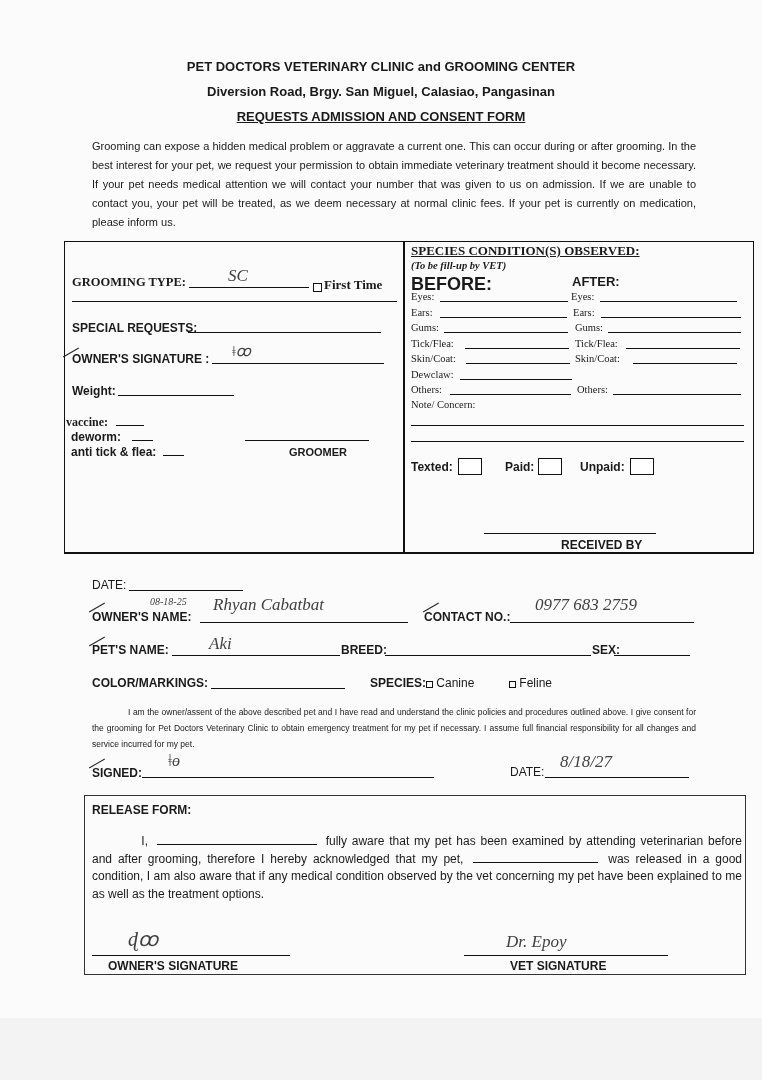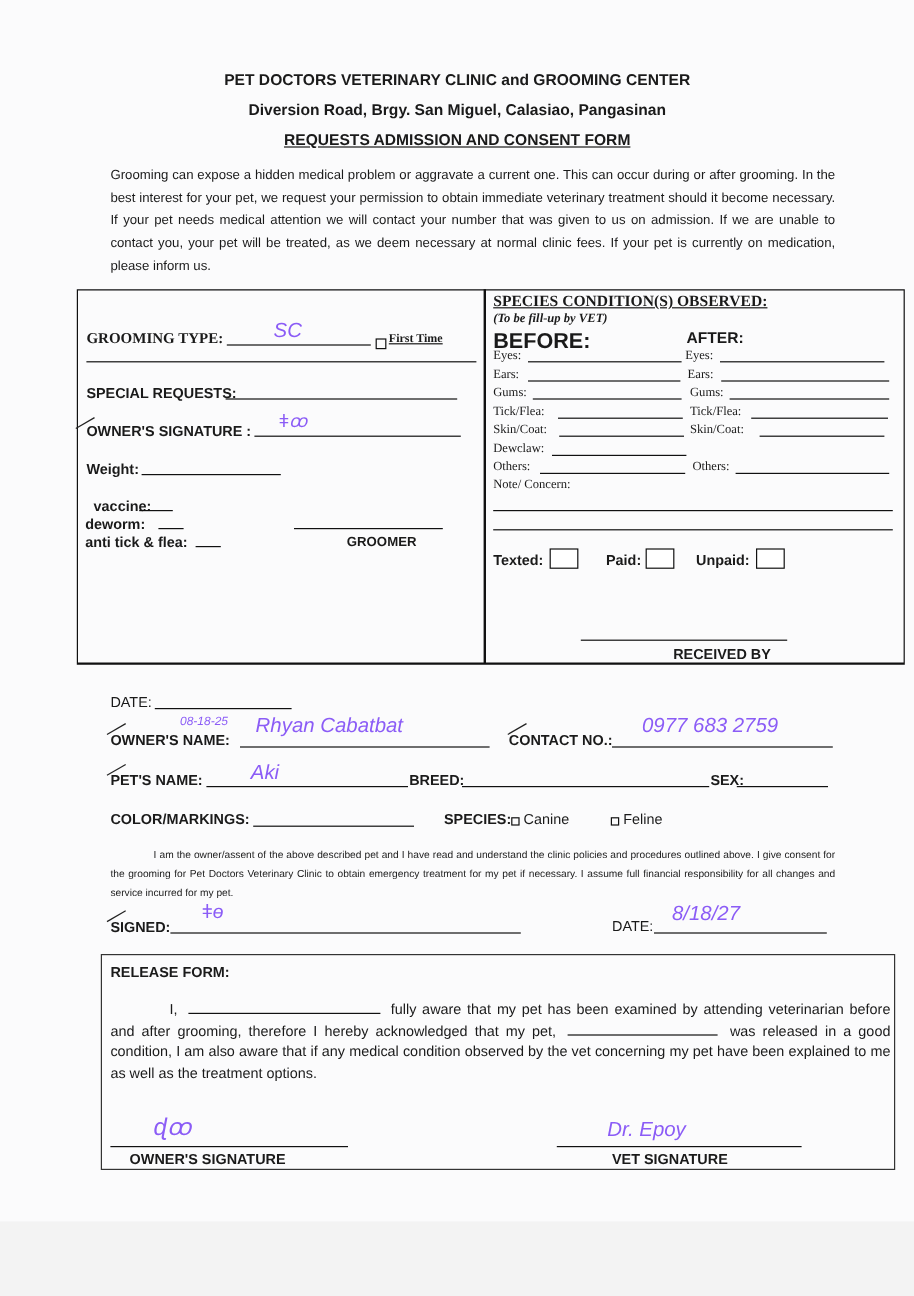--- a/index.html
+++ b/index.html
@@ -9,21 +9,21 @@
   .page-bottom { position: absolute; left: 0; top: 1018px; width: 762px; height: 62px; background: #f3f3f3; }
   .abs { position: absolute; }
   .hdr { left: 0; width: 762px; text-align: center; font-weight: bold; font-size: 13px; }
   .hdr.u span { text-decoration: underline; }
   .intro { left: 92px; top: 137px; width: 604px; font-size: 11px; line-height: 19px; text-align: justify; }
   .main-box { left: 64px; top: 241px; width: 690px; height: 313px; border: 1.5px solid #111; border-bottom-width: 2.5px; }
   .divider-v { left: 403px; top: 241px; width: 1.5px; height: 312px; background: #111; }
   .serif { font-family: "Liberation Serif", serif; }
   .lbl { font-size: 12px; font-weight: bold; white-space: nowrap; }
   .line { border-bottom: 1px solid #111; height: 1px; }
-  .hand { font-family: Liberation Sans, sans-serif; font-style: italic; color: #8b5cf6; font-size: 17px; white-space: nowrap; }
+  .hand { font-family: Liberation Serif, serif; font-style: italic; color: #404040; font-size: 17px; white-space: nowrap; }
   .cb { display: inline-block; width: 9px; height: 9px; border: 1px solid #111; vertical-align: -1px; }
   .box-sq { display: inline-block; width: 24px; height: 17px; border: 1px solid #111; vertical-align: middle; background: #fff; }
   .med-row { font-family: "Liberation Serif", serif; font-size: 10.5px; white-space: nowrap; }
   .small { font-size: 8.5px; line-height: 16px; }
   .rel-box { left: 84px; top: 795px; width: 662px; height: 180px; border: 1.5px solid #333; }
   .rel-text { left: 92px; top: 833px; width: 650px; font-size: 12px; line-height: 17.5px; text-align: justify; }
   .tick { position: absolute; width: 18px; height: 1.2px; background: #222; transform: rotate(-30deg); }
 </style>
 </head>
 <body>
@@ -37,35 +37,35 @@
 
 <div class="abs intro">Grooming can expose a hidden medical problem or aggravate a current one. This can occur during or after grooming. In the best interest for your pet, we request your permission to obtain immediate veterinary treatment should it become necessary. If your pet needs medical attention we will contact your number that was given to us on admission. If we are unable to contact you, your pet will be treated, as we deem necessary at normal clinic fees. If your pet is currently on medication, please inform us.</div>
 
 <div class="abs main-box"></div>
 <div class="abs divider-v"></div>
 
 <div class="abs lbl serif" style="left:72px;top:275px;font-size:12.5px;">GROOMING TYPE:</div>
 <div class="abs line" style="left:189px;top:287px;width:120px;"></div>
 <div class="abs hand" style="left:228px;top:266px;">SC</div>
 <div class="abs" style="left:313px;top:277px;"><span class="cb"></span></div>
-<div class="abs serif" style="left:324px;top:277px;font-size:10px;font-weight:bold;text-decoration:underline;">First Time</div>
+<div class="abs serif" style="left:324px;top:277px;font-size:13px;font-weight:bold;">First Time</div>
 <div class="abs line" style="left:72px;top:301px;width:325px;"></div>
 
 <div class="abs lbl" style="left:72px;top:321px;">SPECIAL REQUESTS:</div>
 <div class="abs line" style="left:188px;top:332px;width:193px;"></div>
 
 <div class="tick" style="left:62px;top:352px;"></div>
 <div class="abs lbl" style="left:72px;top:352px;">OWNER'S  SIGNATURE :</div>
 <div class="abs line" style="left:212px;top:363px;width:172px;"></div>
 <div class="abs hand" style="left:232px;top:340px;font-size:15px;">ǂꝏ</div>
 
 <div class="abs lbl" style="left:72px;top:384px;">Weight:</div>
 <div class="abs line" style="left:118px;top:395px;width:116px;"></div>
 
-<div class="abs lbl" style="left:78px;top:415px;">vaccine:</div>
+<div class="abs lbl" style="left:66px;top:415px;font-family:Liberation Serif, serif;">vaccine:</div>
 <div class="abs line" style="left:116px;top:425px;width:28px;"></div>
 <div class="abs lbl" style="left:71px;top:430px;">deworm:</div>
 <div class="abs line" style="left:132px;top:440px;width:21px;"></div>
 <div class="abs lbl" style="left:71px;top:445px;">anti tick &amp; flea:</div>
 <div class="abs line" style="left:163px;top:455px;width:21px;"></div>
 
 <div class="abs line" style="left:245px;top:440px;width:124px;"></div>
 <div class="abs lbl" style="left:289px;top:446px;font-size:11px;">GROOMER</div>
 
 <div class="abs serif" style="left:411px;top:243px;font-size:13px;font-weight:bold;text-decoration:underline;">SPECIES CONDITION(S) OBSERVED:</div>

